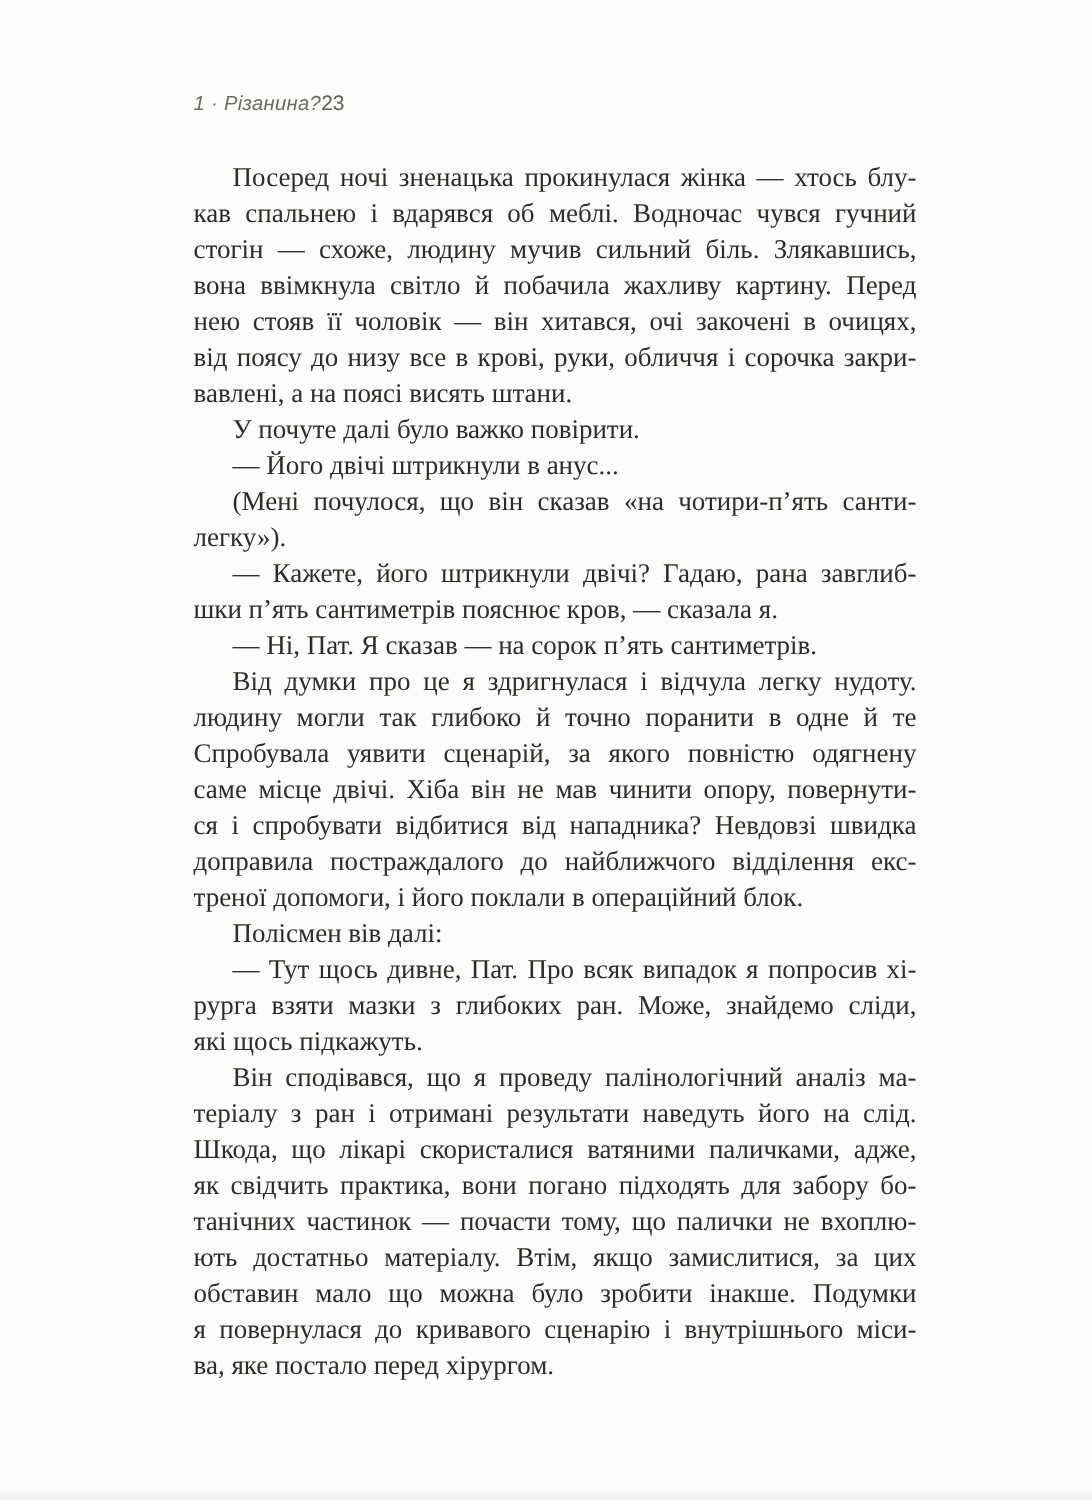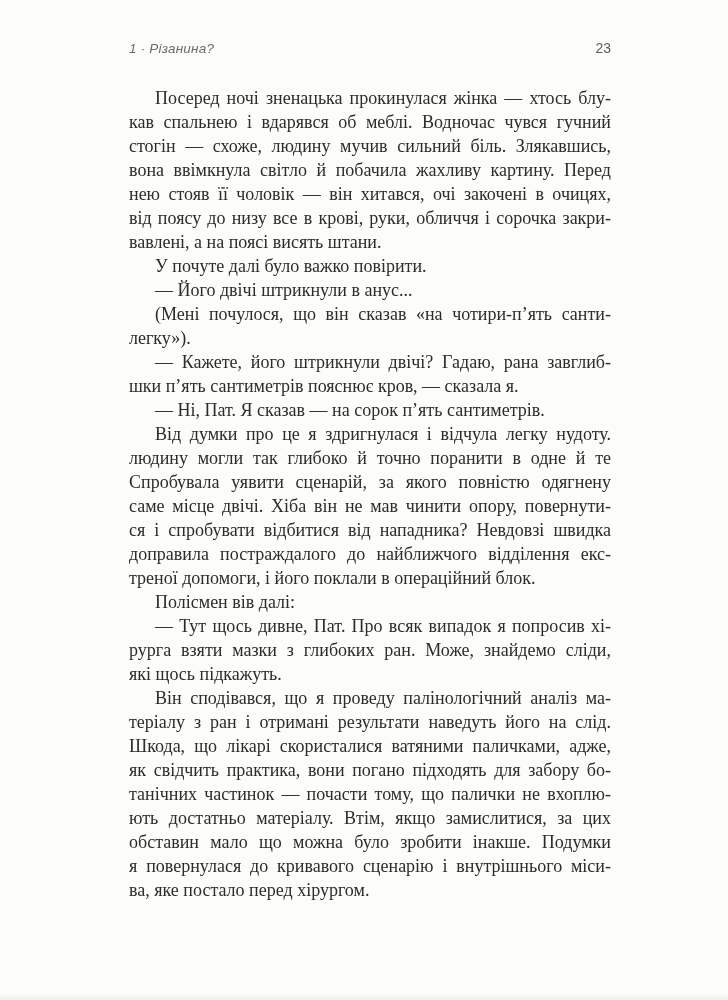--- a/index.html
+++ b/index.html
@@ -24,35 +24,36 @@
     pointer-events: none;
   }
   .content {
     position: absolute;
     left: 129px;
     top: 40px;
     width: 482px;
   }
   .running-header {
     display: flex;
-    justify-content: space-between;
+    justify-content: flex-start;
     align-items: baseline;
     margin-bottom: 30px;
     font-family: "Liberation Sans", sans-serif;
     font-size: 13.5px;
     color: #6e6c68;
   }
   .running-header .chapter {
     font-style: italic;
     letter-spacing: 0.2px;
   }
   .running-header .pagenum {
     font-style: normal;
     font-size: 14px;
     color: #5d5b58;
+    margin-top: 20px;
   }
   .body-text {
     color: #2e2c2a;
     font-size: 18px;
     line-height: 24px;
   }
   .para {
     margin: 0;
   }
   .line {

